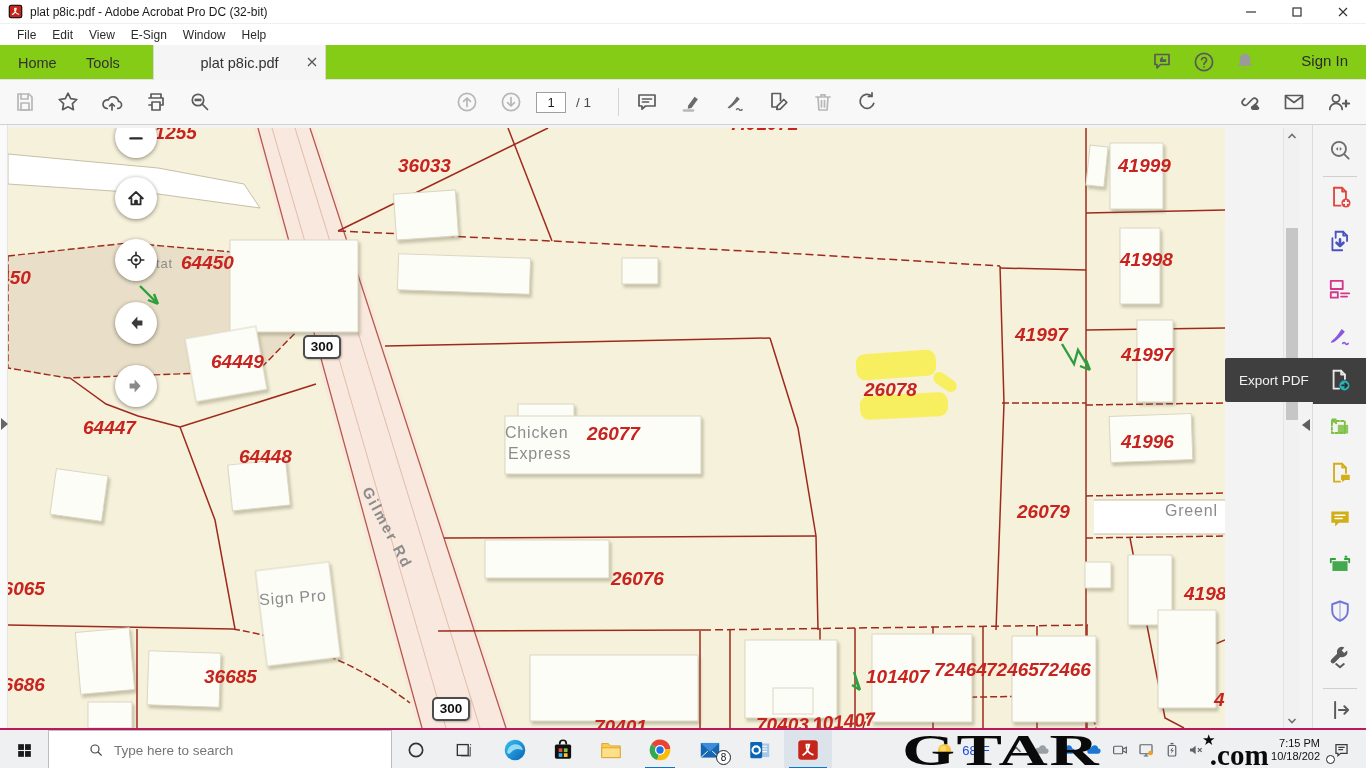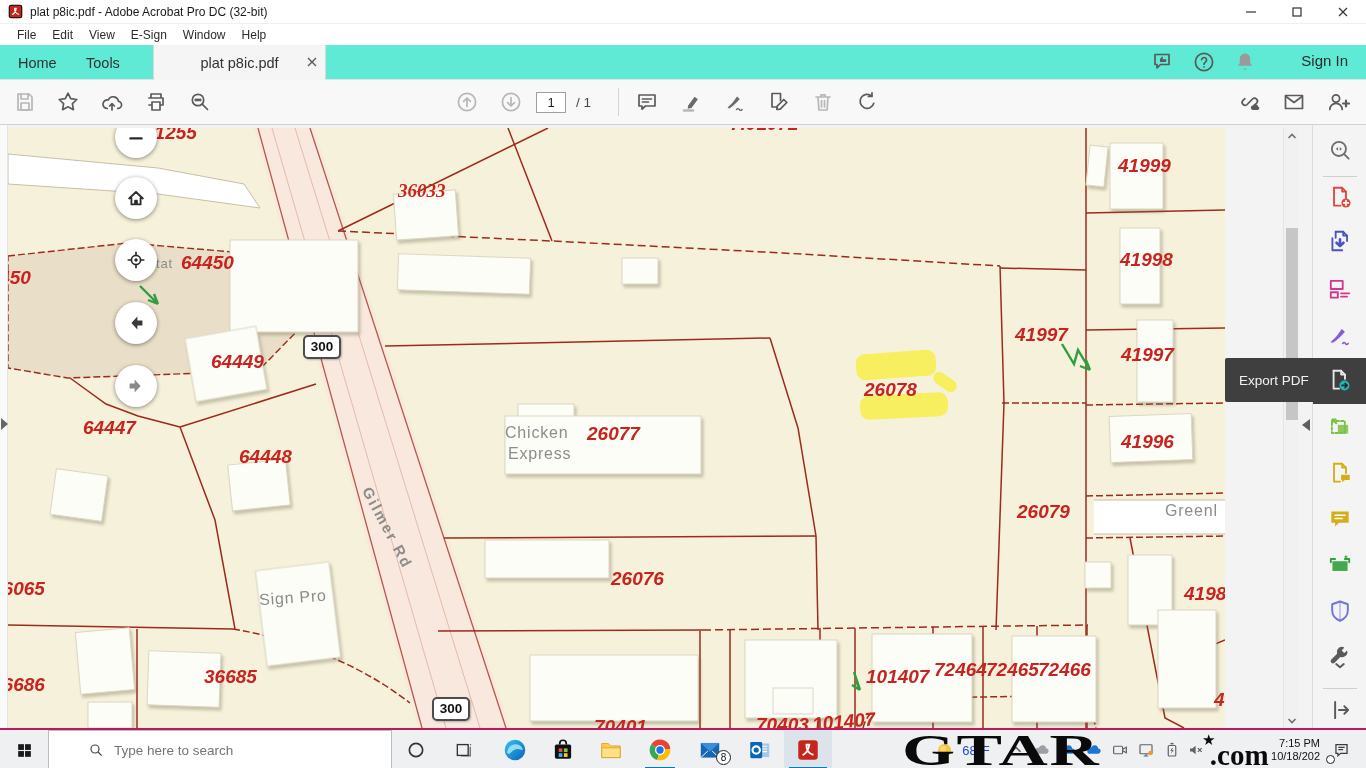--- a/index.html
+++ b/index.html
@@ -13,21 +13,21 @@
   #titlebar .ttl { font-size:12px; color:#1a1a1a; }
   #wctrls { position:absolute; right:0; top:0; height:24px; display:flex; }
   .wbtn { width:46px; height:24px; display:flex; align-items:center; justify-content:center; color:#333; }
   .wbtn svg { width:10px; height:10px; }
 
   
   #menubar { height:21px; background:#fff; display:flex; align-items:center; padding-left:9px; }
   .mitem { font-size:12px; color:#2b2b2b; padding:2px 8px; }
 
   
-  #tabbar { position:relative; height:35px; background:#5eead4; border-bottom:1px solid #e2e2e2; }
+  #tabbar { position:relative; height:35px; background:#84cc16; border-bottom:1px solid #e2e2e2; }
   .tab { position:absolute; top:0; height:35px; display:flex; align-items:center; font-size:14.5px; color:#323232; }
   #tab-home { left:18px; } #tab-tools { left:86px; }
   #tab-doc { left:153px; width:173px; background:#f5f5f5; border-left:1px solid #d8d8d8; border-right:1px solid #d8d8d8;
     justify-content:center; }
   #tab-doc .x { position:absolute; right:6px; top:10px; width:14px; height:14px; color:#555; }
   .tbricon { position:absolute; top:5px; width:24px; height:24px; color:#5a5a5a; }
   #signin { position:absolute; right:18px; top:7px; font-size:15px; color:#2b2b2b; }
 
   
   #toolbar { position:relative; height:45px; background:#f8f8f8; border-bottom:1px solid #d2d2d2; }
@@ -326,21 +326,21 @@
       </g>
       <g stroke="#2f9e3f" stroke-width="2.4" fill="none">
         <path d="M132 158 L150 176 M150 176 L146 166 M150 176 L140 172"></path>
         <path d="M1054 216 L1066 236 L1070 222 L1082 242 M1082 242 L1078 232 M1082 242 L1072 238"></path>
         <path d="M846 544 L852 562 M852 562 L848 553 M852 562 L844 557"></path>
       </g>
     </svg>
 
     <div id="map-labels">
         <div class="plabel" style="left: 136px; top: -6px;">01255</div>
-        <div class="plabel" style="left: 390px; top: 52px; font-family: Liberation Serif, serif;">36033</div>
+        <div class="plabel" style="left: 390px; top: 27px;">36033</div>
         <div class="plabel" style="left: 722px; top: -15px;">7.01072</div>
         <div class="plabel" style="left: 1110px; top: 27px;">41999</div>
         <div class="plabel" style="left: 1112px; top: 121px;">41998</div>
         <div class="plabel" style="left: 173px; top: 124px;">64450</div>
         <div class="plabel" style="left: -30px; top: 139px;">64450</div>
         <div class="plabel" style="left: 173px; top: 223px; margin-left: 30px;">64449</div>
         <div class="plabel" style="left: 75px; top: 289px;">64447</div>
         <div class="plabel" style="left: 231px; top: 318px;">64448</div>
         <div class="plabel" style="left: 1007px; top: 196px;">41997</div>
         <div class="plabel" style="left: 1113px; top: 216px;">41997</div>

